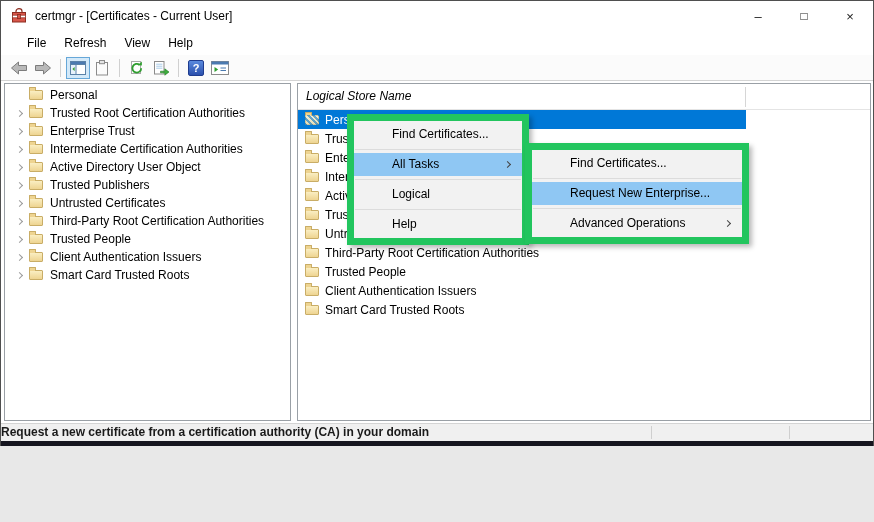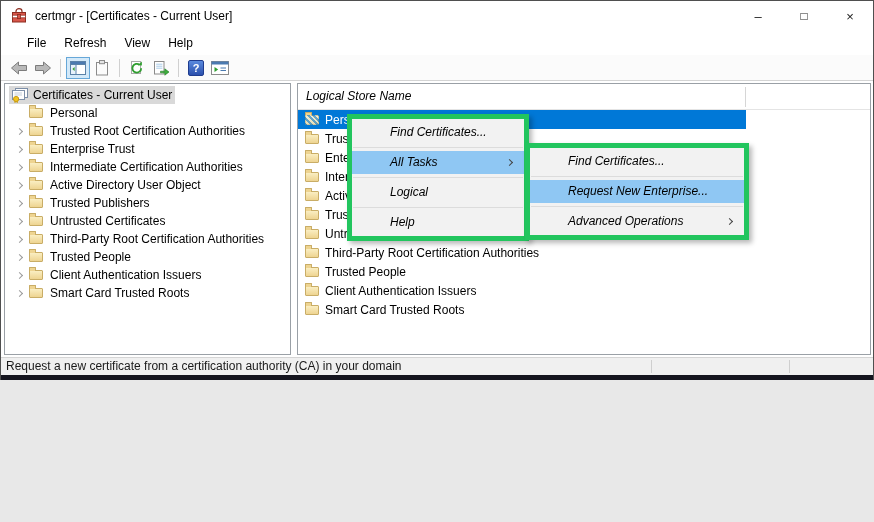--- a/index.html
+++ b/index.html
@@ -1,20 +1,20 @@
 <!DOCTYPE html>
 <html><head>
 <meta charset="utf-8">
 <style>
   * { box-sizing: border-box; margin: 0; padding: 0; }
   html,body { background:#e8e8e8; }
   body { font-family:"Liberation Sans", sans-serif; }
 
   .window{
-    position:relative; width:874px; height:380px; background:#4d7c0f;
+    position:relative; width:874px; height:446px; background:#4d7c0f;
     border:1px solid #4f4f4f; border-bottom:none; overflow:hidden;
   }
   .bottom-edge{ position:absolute; left:0; right:0; bottom:0; height:5px; background:#15151f; }
 
   
   .titlebar{ position:absolute; top:0; left:0; right:0; height:30px; background:#fff; }
   .app-icon{ position:absolute; left:10px; top:7px; width:16px; height:16px; }
   .title-text{ position:absolute; left:34px; top:0; line-height:30px; font-size:12px; color:#000; white-space:nowrap; }
   .win-controls{ position:absolute; right:0; top:0; height:30px; display:flex; }
   .win-btn{ width:46px; height:30px; display:flex; align-items:center; justify-content:center;
@@ -69,34 +69,34 @@
   
   .list-header{ position:relative; height:26px; border-bottom:1px solid #e4e4e4; background:#fff; }
   .list-header-label{ font-size:12px; line-height:25px; padding-left:8px; color:#000;font-style:italic; }
   .col-divider{ position:absolute; left:447px; top:3px; width:1px; height:20px; background:#d6d6d6; }
   .list-body{ font-size:12px; }
   .list-row{ height:19px; display:flex; align-items:center; padding-left:7px; white-space:nowrap; }
   .list-row .folder{ margin-right:6px; }
   .list-row.selected{ background:#0078d7; color:#fff; width:448px; }
 
   
-  .ctx-menu{ position:absolute; background:#f2f2f2; border:5px solid #22c55e;
-             box-shadow:3px 3px 5px rgba(0,0,0,.28); z-index:10; padding:2px 0; font-size:12px;font-style:italic; }
+  .ctx-menu{ position:absolute; background:#f2f2f2; border:7px solid #22c55e;
+             box-shadow:3px 3px 5px rgba(0,0,0,.28); z-index:10; padding:2px 0; font-size:12px; }
   .menu1{ left:346px; top:113px; width:182px; }
   .menu2{ left:524px; top:142px; width:224px; z-index:11; }
   .menu-item{ position:relative; height:23px; line-height:23px; padding-left:38px; color:#000; }
   .menu-item.hl{ background:#8fc7f3; }
   .menu-sep{ height:1px; background:#dcdcdc; margin:3px 1px; }
   .sub-arrow{ position:absolute; right:12px; top:9px; width:5px; height:5px;
               border-top:1px solid #444; border-right:1px solid #444; transform:rotate(45deg); }
 
   
   .statusbar{ position:absolute; left:0; right:0; bottom:5px; height:18px; background:#f0f0f0;
               border-top:1px solid #d4d4d4; font-size:12px; line-height:17px; color:#1a1a1a; }
-  .status-text{ padding-left:5px; white-space:nowrap; }
+  .status-text{ white-space:nowrap;font-weight:bold; }
   .status-div{ position:absolute; top:2px; bottom:2px; width:1px; background:#cfcfcf; }
   .status-div.d1{ left:650px; } .status-div.d2{ left:788px; }
 </style>
 </head>
 <body>
 
 <div class="window">
 
   <div class="titlebar">
     <svg class="app-icon" viewBox="0 0 16 16">
@@ -176,33 +176,20 @@
         <line x1="9.5" y1="9.5" x2="15" y2="9.5" stroke="#4b7ab0"></line>
       </svg>
     </div>
   </div>
 
   <div class="content">
 
     <div class="tree-pane">
       <div class="tree">
 
-        <div class="tree-row tree-root-row">
-          <div class="tree-root-sel">
-            <svg width="18" height="16" viewBox="0 0 18 16">
-              <rect x="4.5" y="1.5" width="12" height="9" fill="#fefefe" stroke="#7d8fa8"></rect>
-              <rect x="1.5" y="3.5" width="12" height="9" fill="#fefefe" stroke="#7d8fa8"></rect>
-              <line x1="3.5" y1="6" x2="11" y2="6" stroke="#c3cdd9"></line>
-              <line x1="3.5" y1="8" x2="11" y2="8" stroke="#c3cdd9"></line>
-              <path d="M4 13 L4 16 M6.2 13 L6.2 16" stroke="#c79a10"></path>
-              <circle cx="5.1" cy="12" r="2.6" fill="#f2c31f" stroke="#c79a10"></circle>
-            </svg>
-            <span class="lbl">Certificates - Current User</span>
-          </div>
-        </div>
 
         <div class="tree-row no-chev">
           <span class="folder"></span>
           <span>Personal</span>
         </div>
         <div class="tree-row">
           <span class="chev-box">
               <span class="chev"></span>
             </span>
           <span class="folder"></span>

